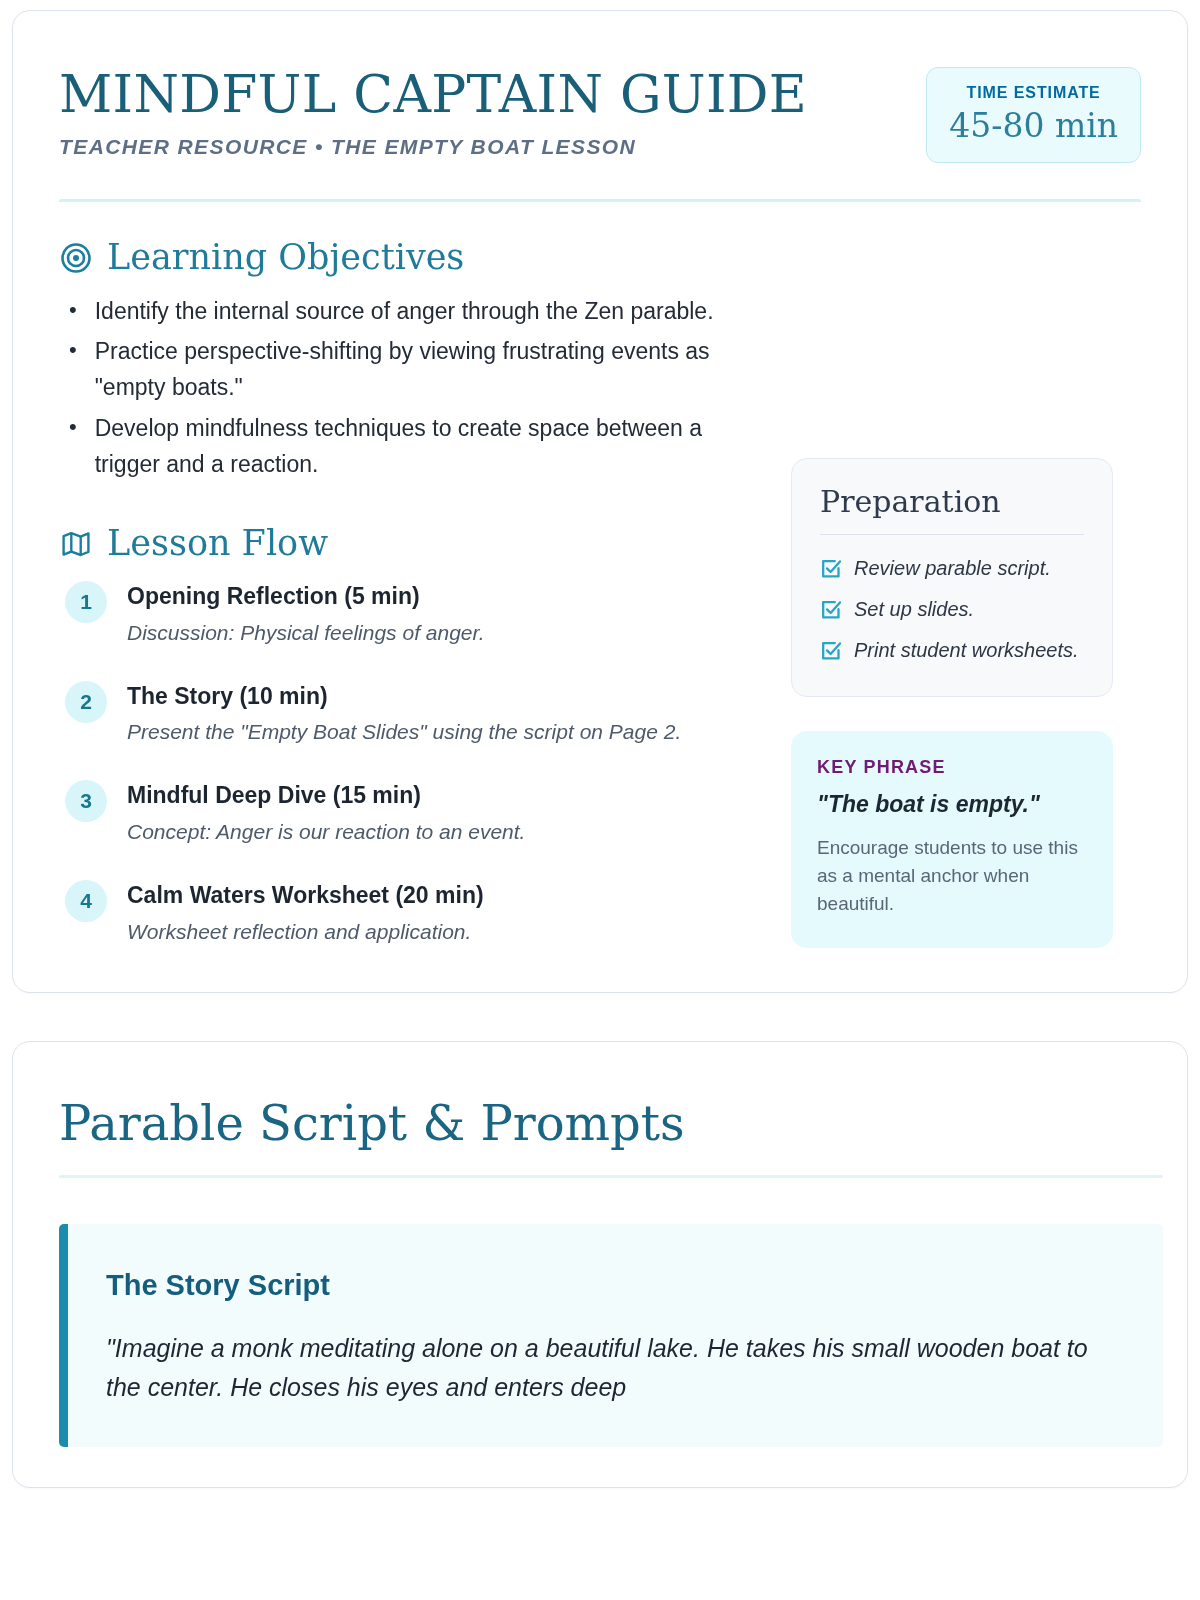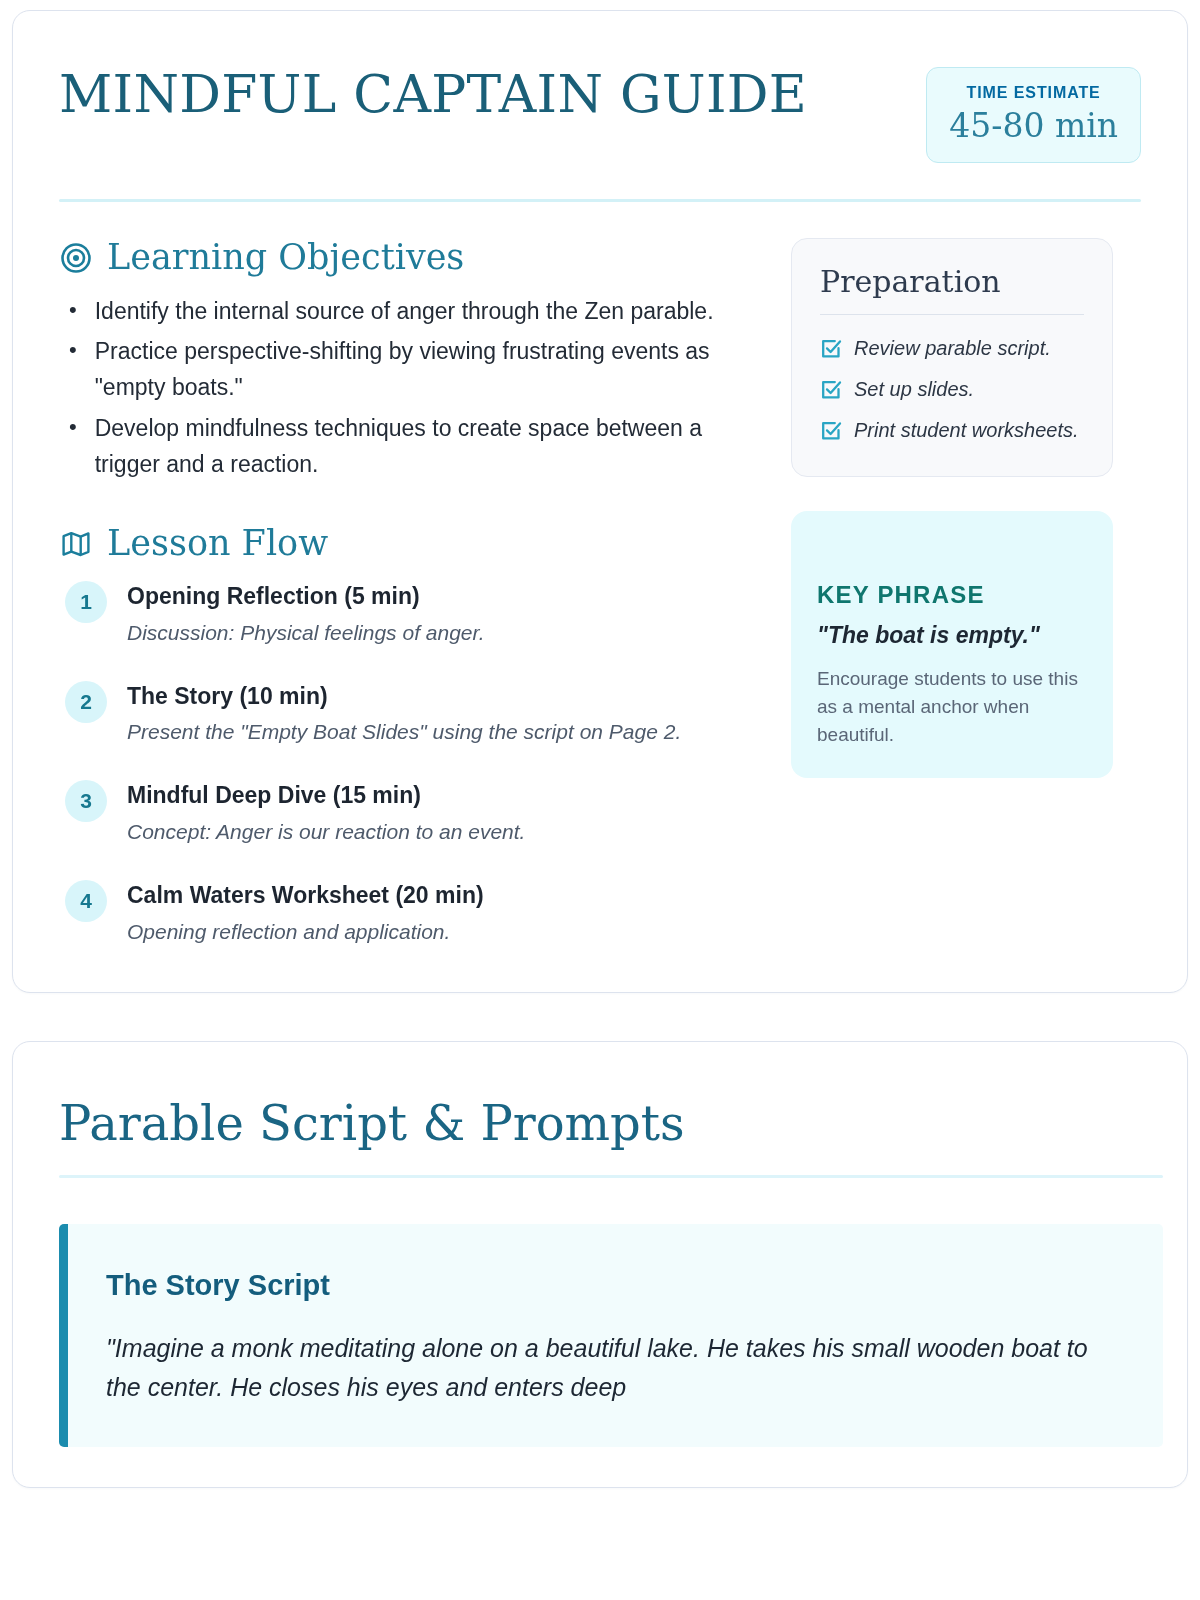--- a/index.html
+++ b/index.html
@@ -96,21 +96,21 @@
     background: #d3f1f7;
     border-radius: 2px;
     margin: 36px 0 0 0;
   }
 
   
   .body-grid {
     display: flex;
     gap: 42px;
     margin-top: 36px;
-    align-items: flex-start;
+    align-items: flex-end;
   }
 
   .col-left { width: 690px; flex: none; }
   .col-right { width: 322px; flex: none; }
 
   
   .section-head {
     display: flex;
     align-items: center;
     gap: 14px;
@@ -237,26 +237,25 @@
 
   
   .key-card {
     background: #e4fafd;
     border-radius: 16px;
     padding: 26px 26px 30px 26px;
     margin-top: 34px;
   }
 
   .key-label {
-    font-size: 24px;
+    font-size: 18px;
     font-weight: 700;
     letter-spacing: 1.2px;
-    color: #0f766e;
+    color: #701a75;
     text-transform: uppercase;
-    margin-top: 44px;
   }
 
   .key-quote {
     font-size: 23px;
     font-weight: 700;
     font-style: italic;
     color: #1d2733;
     margin-top: 12px;
     line-height: 1.3;
   }
@@ -308,20 +307,21 @@
   }
 </style>
 </head>
 <body>
 
 <div class="card card-main">
 
   <div class="doc-head">
     <div class="title-block">
       <div class="doc-title">MINDFUL CAPTAIN GUIDE</div>
+      <div class="doc-subtitle">TEACHER RESOURCE • THE EMPTY BOAT LESSON</div>
     </div>
 
     <div class="time-badge">
       <div class="time-badge-label">TIME ESTIMATE</div>
       <div class="time-badge-value">45-80 min</div>
     </div>
   </div>
 
   <div class="head-rule"></div>
 
@@ -390,21 +390,21 @@
           <div class="step-body">
             <div class="step-title">Mindful Deep Dive (15 min)</div>
             <div class="step-desc">Concept: Anger is our reaction to an event.</div>
           </div>
         </div>
 
         <div class="flow-step">
           <div class="step-num">4</div>
           <div class="step-body">
             <div class="step-title">Calm Waters Worksheet (20 min)</div>
-            <div class="step-desc">Opening reflection and application.</div>
+            <div class="step-desc">Worksheet reflection and application.</div>
           </div>
         </div>
       </div>
     </div>
 
     <div class="col-right">
 
       <div class="prep-card">
         <div class="prep-title">Preparation</div>
         <div class="prep-rule"></div>

